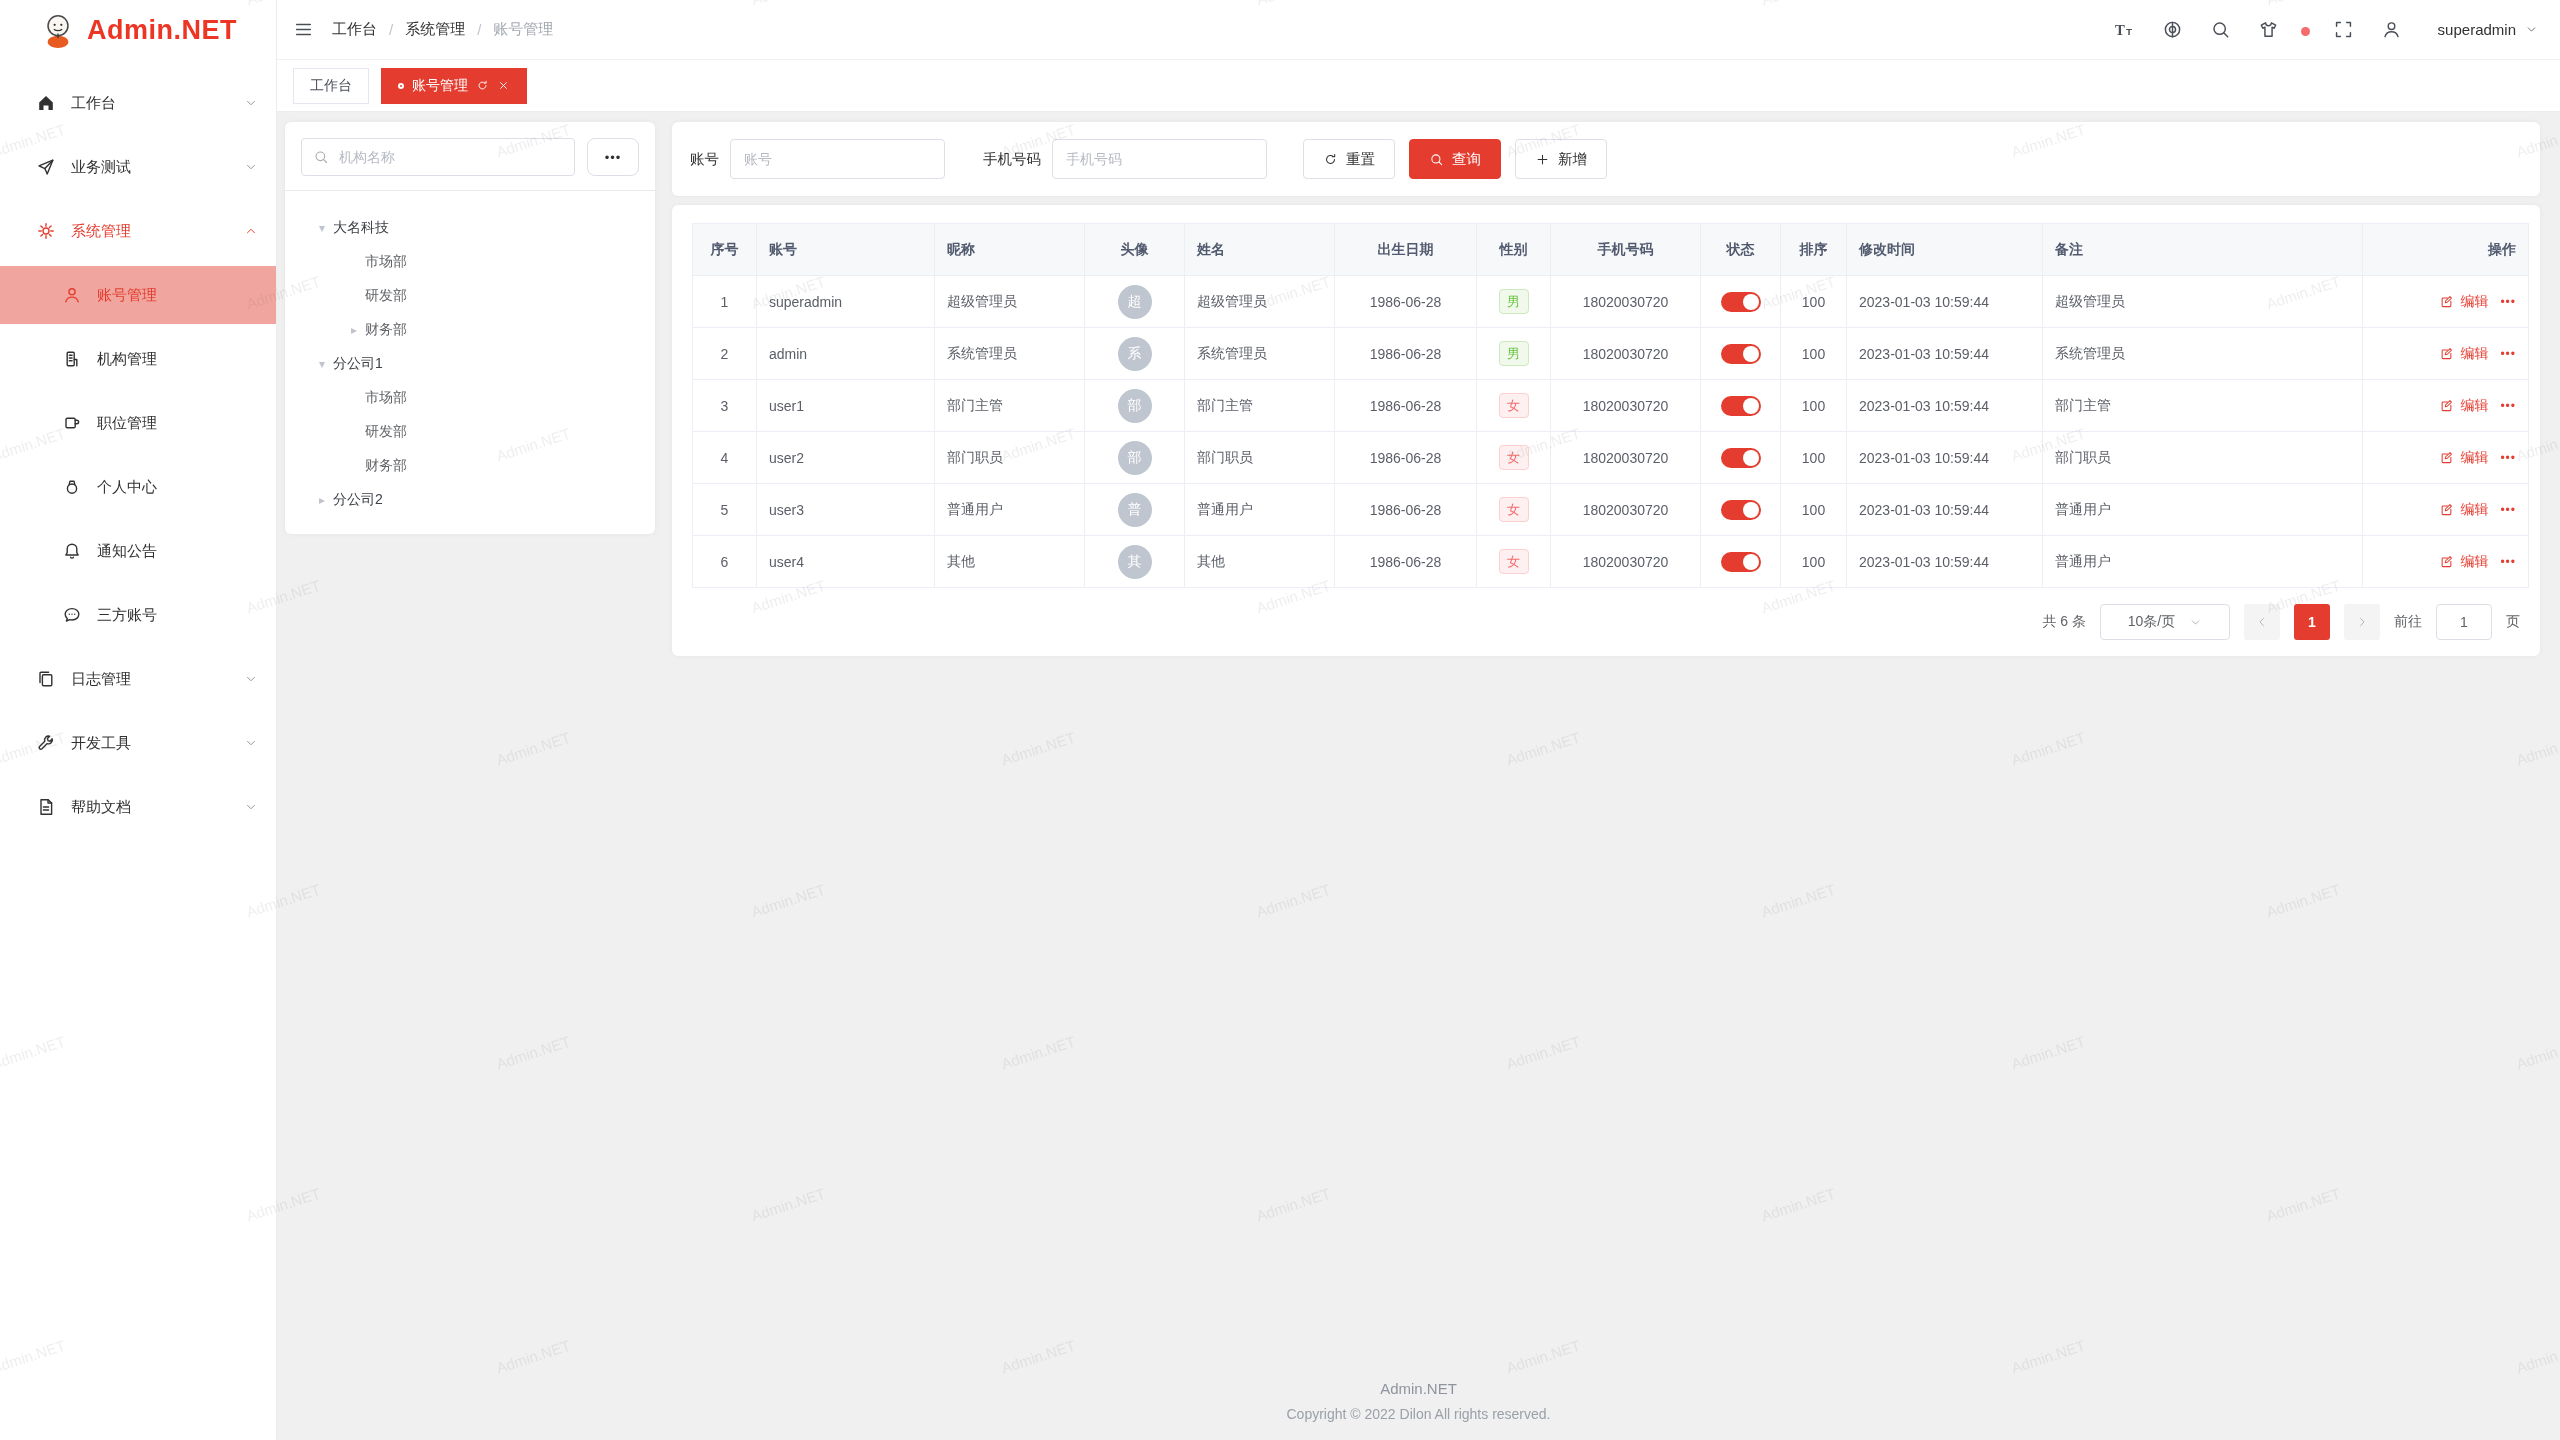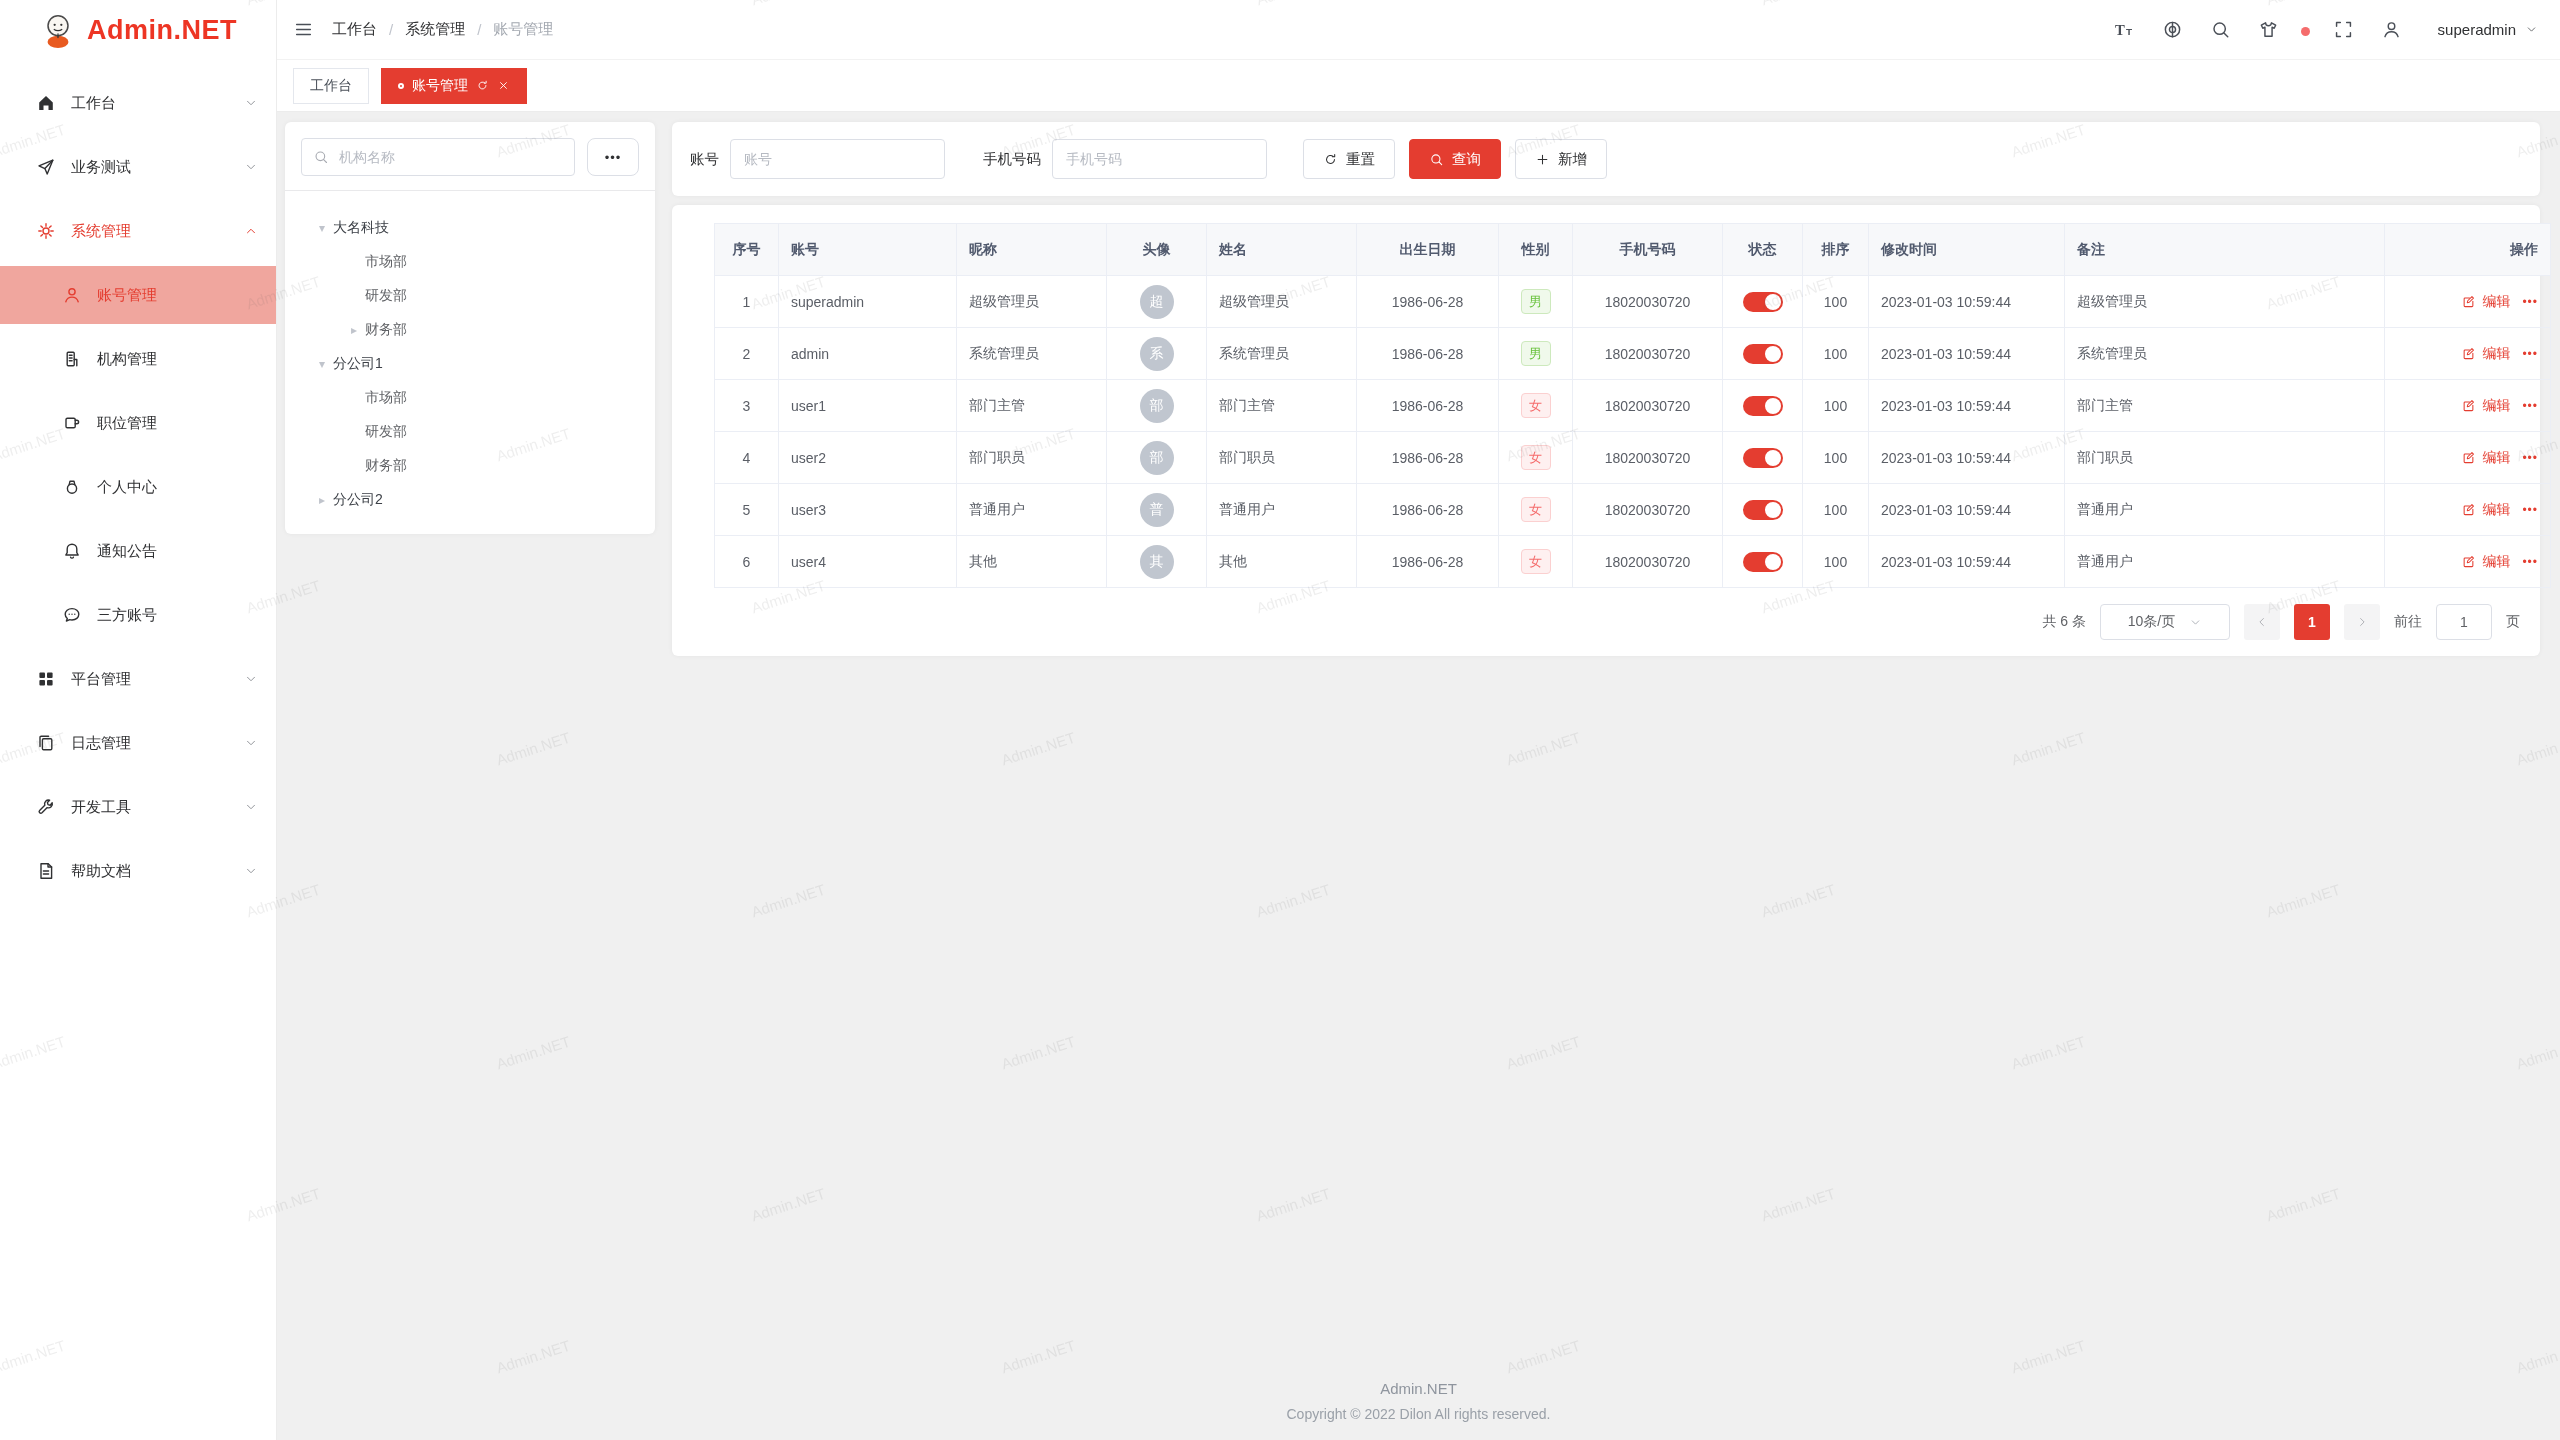--- a/index.html
+++ b/index.html
@@ -70,21 +70,21 @@
   .filter-card { height:74px; display:flex; align-items:center; padding:0 18px; flex-shrink:0; }
   .f-label { font-size:14.5px; color:#303133; margin-right:11px; white-space:nowrap; }
   .f-input { width:215px; height:40px; border:1px solid #dcdfe6; border-radius:4px; padding:0 13px; font-size:14px; color:#606266; font-family:inherit; outline:none; }
   .f-input::placeholder { color:#b6bac2; }
   .gap1 { width:38px; flex-shrink:0; } .gap2 { width:36px; flex-shrink:0; }
   .btn { height:40px; padding:0 19px; border-radius:4px; border:1px solid #dcdfe6; background:#fff; font-size:14.5px; color:#303133; display:inline-flex; align-items:center; gap:8px; cursor:pointer; margin-right:14px; font-family:inherit; white-space:nowrap; }
   .btn svg { width:15px; height:15px; }
   .btn.primary { background:#E43D30; border-color:#E43D30; color:#fff; }
 
   .table-card { padding:18px 20px 16px; }
-  table.grid { width:100%; border-collapse:collapse; table-layout:fixed; font-size:14px; color:#5a5e66;margin-left:22px; }
+  table.grid { width:100%; border-collapse:collapse; table-layout:fixed; font-size:14px; color:#5a5e66; }
   .grid th, .grid td { border:1px solid #ebeef5; height:52px; padding:0 12px; overflow:hidden; white-space:nowrap; }
   .grid thead th { background:#f7f8fa; color:#515a6e; font-weight:600; text-align:left; }
   .grid .c { text-align:center; } .grid .r { text-align:right; }
   .avatar { display:inline-flex; width:34px; height:34px; border-radius:50%; background:#c0c6cf; color:#fff; align-items:center; justify-content:center; font-size:14px; }
   .gbadge { display:inline-block; min-width:30px; padding:5px 7px; border-radius:4px; font-size:13px; line-height:1; }
   .gbadge.m { color:#67C23A; background:#f0f9eb; border:1px solid #cde9bd; }
   .gbadge.f { color:#F56C6C; background:#fef0f0; border:1px solid #fbd0d0; }
   .toggle { display:inline-block; width:40px; height:20px; border-radius:10px; background:#E43D30; position:relative; cursor:pointer; vertical-align:middle; }
   .toggle::after { content:""; position:absolute; top:2px; left:22px; width:16px; height:16px; border-radius:50%; background:#fff; }
   .ops { display:flex; align-items:center; justify-content:flex-end; gap:12px; color:#E43D30; }
@@ -217,38 +217,20 @@
         <div class="menu-item level2">
           <span class="micon">
             <svg viewBox="0 0 20 20" fill="none" stroke="currentColor" stroke-width="1.4" stroke-linecap="round" stroke-linejoin="round">
               <path d="M10 3.6c3.9 0 6.8 2.5 6.8 5.7S13.9 15 10 15c-.8 0-1.5-.1-2.2-.3L4.4 16l.9-2.5c-1.3-1-2.1-2.5-2.1-4.2 0-3.2 2.9-5.7 6.8-5.7z"></path>
               <circle cx="7.2" cy="9.3" r=".7" fill="currentColor" stroke="none"></circle>
               <circle cx="10" cy="9.3" r=".7" fill="currentColor" stroke="none"></circle>
               <circle cx="12.8" cy="9.3" r=".7" fill="currentColor" stroke="none"></circle>
             </svg>
           </span>
           <span>三方账号</span>
-        </div>
-        <div class="menu-item">
-          <span class="micon">
-            <svg viewBox="0 0 20 20" fill="none" stroke="currentColor" stroke-width="1.4" stroke-linecap="round" stroke-linejoin="round">
-              <g fill="currentColor" stroke="none">
-                <rect x="3.4" y="3.4" width="5.6" height="5.6" rx="1"></rect>
-                <rect x="11" y="3.4" width="5.6" height="5.6" rx="1"></rect>
-                <rect x="3.4" y="11" width="5.6" height="5.6" rx="1"></rect>
-                <rect x="11" y="11" width="5.6" height="5.6" rx="1"></rect>
-              </g>
-            </svg>
-          </span>
-          <span>平台管理</span>
-          <span class="chev">
-            <svg viewBox="0 0 20 20" fill="none" stroke="currentColor" stroke-width="1.4" stroke-linecap="round" stroke-linejoin="round">
-              <path d="m5 7.5 5 5 5-5"></path>
-            </svg>
-          </span>
         </div>
         <div class="menu-item">
           <span class="micon">
             <svg viewBox="0 0 20 20" fill="none" stroke="currentColor" stroke-width="1.4" stroke-linecap="round" stroke-linejoin="round">
               <rect x="6.4" y="5.8" width="9.4" height="11" rx="1.2"></rect>
               <path d="M4 13.6V4.4c0-.7.5-1.2 1.2-1.2h7.4"></path>
             </svg>
           </span>
           <span>日志管理</span>
           <span class="chev">

